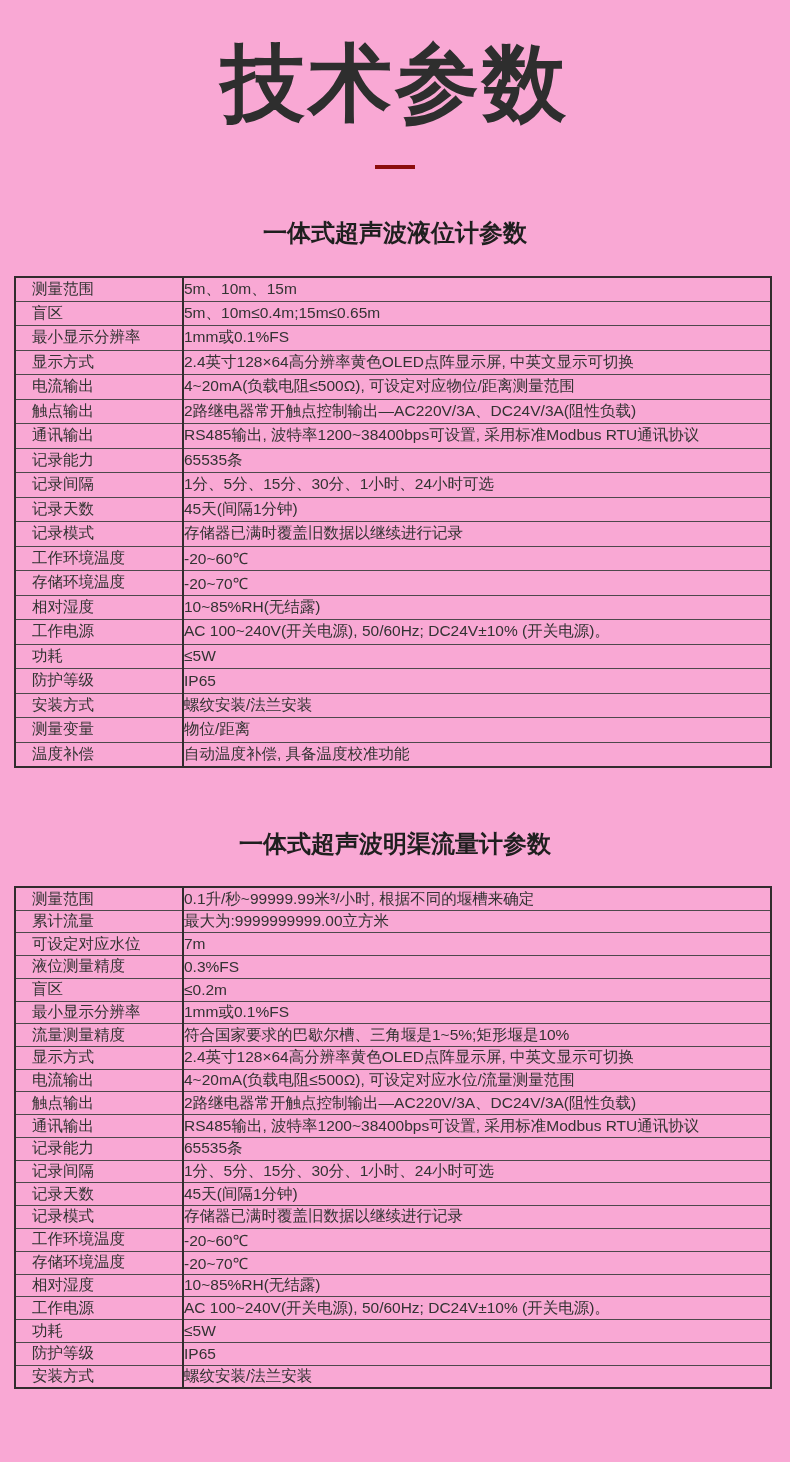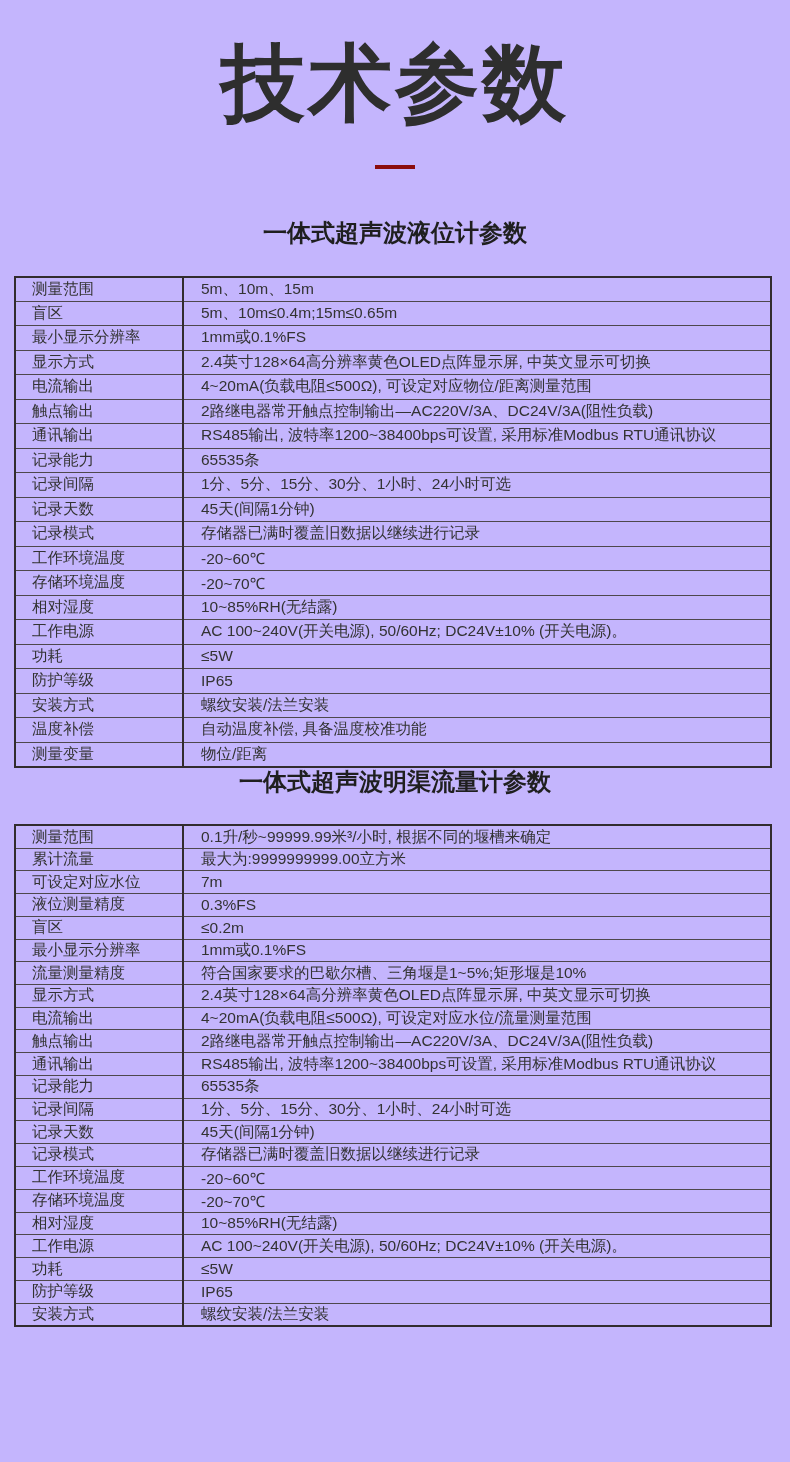--- a/index.html
+++ b/index.html
@@ -10,21 +10,21 @@
   body {
     width: 790px;
     height: 1462px;
     overflow: hidden;
     font-family: "Liberation Sans", sans-serif;
     color: #333333;
   }
   .page {
     width: 790px;
     height: 1462px;
-    background: #c4b5fd;
+    background: #f9a8d4;
   }
   .main-title {
     padding-top: 28px;
     text-align: center;
     font-size: 84px;
     line-height: 1.32;
     font-weight: 900;
     color: #2e2e2e;
     letter-spacing: 3px;
   }
@@ -35,21 +35,21 @@
     background: #8b0d0d;
   }
   .section-title {
     text-align: center;
     font-size: 24px;
     font-weight: 700;
     color: #1f1f1f;
     line-height: 1.2;
   }
   .section-title.first { margin-top: 50px; }
-  .section-title.second { }
+  .section-title.second { margin-top: 62px; }
   table.spec-table {
     width: 758px;
     margin-left: 14px;
     border-collapse: collapse;
     table-layout: fixed;
     border: 2px solid #322c2e;
     margin-top: 28px;
   }
   table.spec-table td {
     border-top: 1px solid #4e484c;
@@ -61,21 +61,20 @@
     white-space: nowrap;
     overflow: hidden;
   }
   table.spec-table td.c-label {
     width: 150px;
     border-right: 2px solid #322c2e;
     padding-left: 16px;
     border-radius: 11px;
   }
   table.spec-table td.c-value {
-    padding-left: 17px;
   }
   table.table-1 tr { height: 24.5px; }
   table.table-2 tr { height: 22.72px; }
 </style>
 </head>
 <body>
 
 <div class="page">
 
   <div class="main-title">技术参数</div>
@@ -152,27 +151,27 @@
         </tr>
         <tr>
           <td class="c-label">防护等级</td>
           <td class="c-value">IP65</td>
         </tr>
         <tr>
           <td class="c-label">安装方式</td>
           <td class="c-value">螺纹安装/法兰安装</td>
         </tr>
         <tr>
+          <td class="c-label">测量变量</td>
+          <td class="c-value">物位/距离</td>
+        </tr>
+        <tr>
           <td class="c-label">温度补偿</td>
           <td class="c-value">自动温度补偿, 具备温度校准功能</td>
         </tr>
-        <tr>
-          <td class="c-label">测量变量</td>
-          <td class="c-value">物位/距离</td>
-        </tr>
       </tbody>
   </table>
 
   <div class="section-title second">一体式超声波明渠流量计参数</div>
 
   <table class="spec-table table-2">
     <tbody>
         <tr>
           <td class="c-label">测量范围</td>
           <td class="c-value">0.1升/秒~99999.99米³/小时, 根据不同的堰槽来确定</td>

